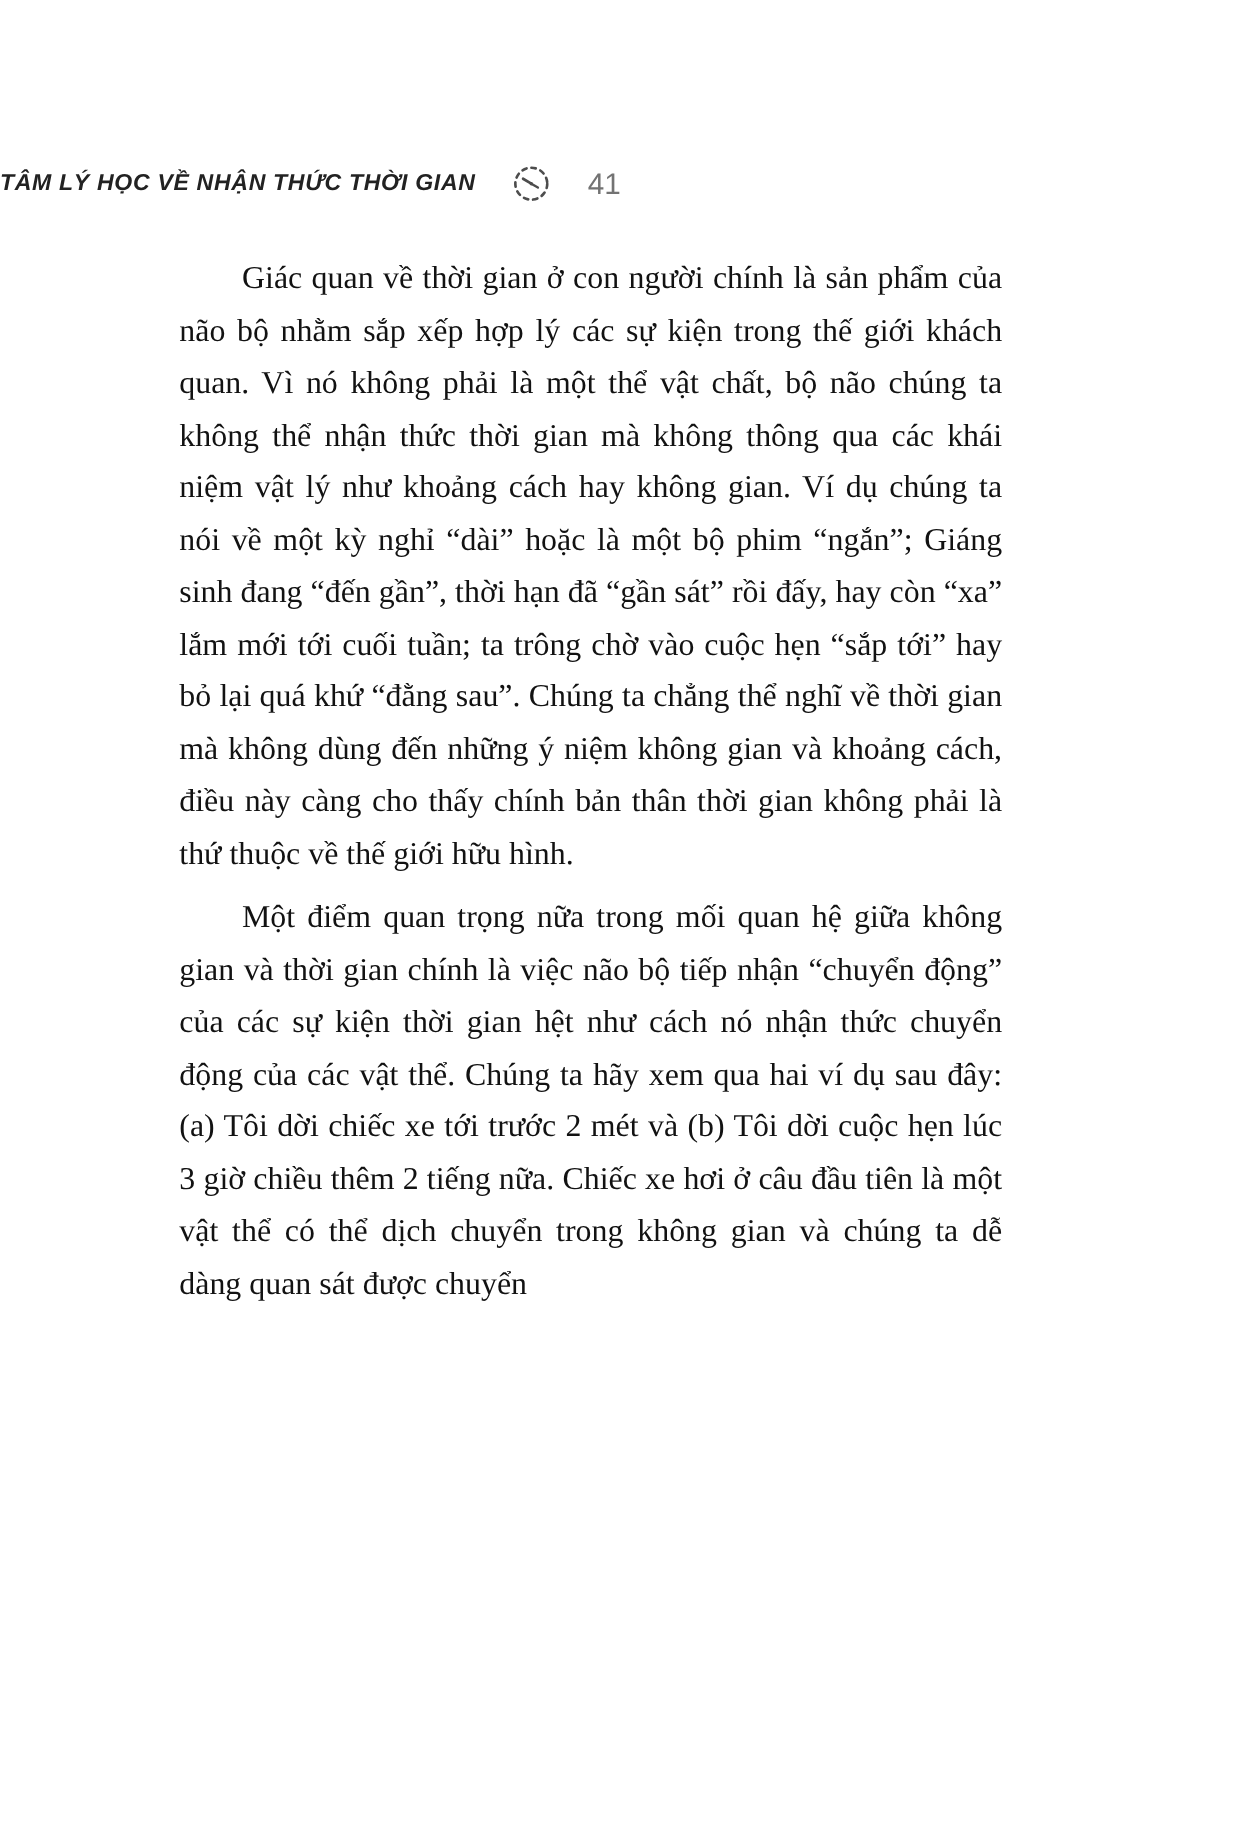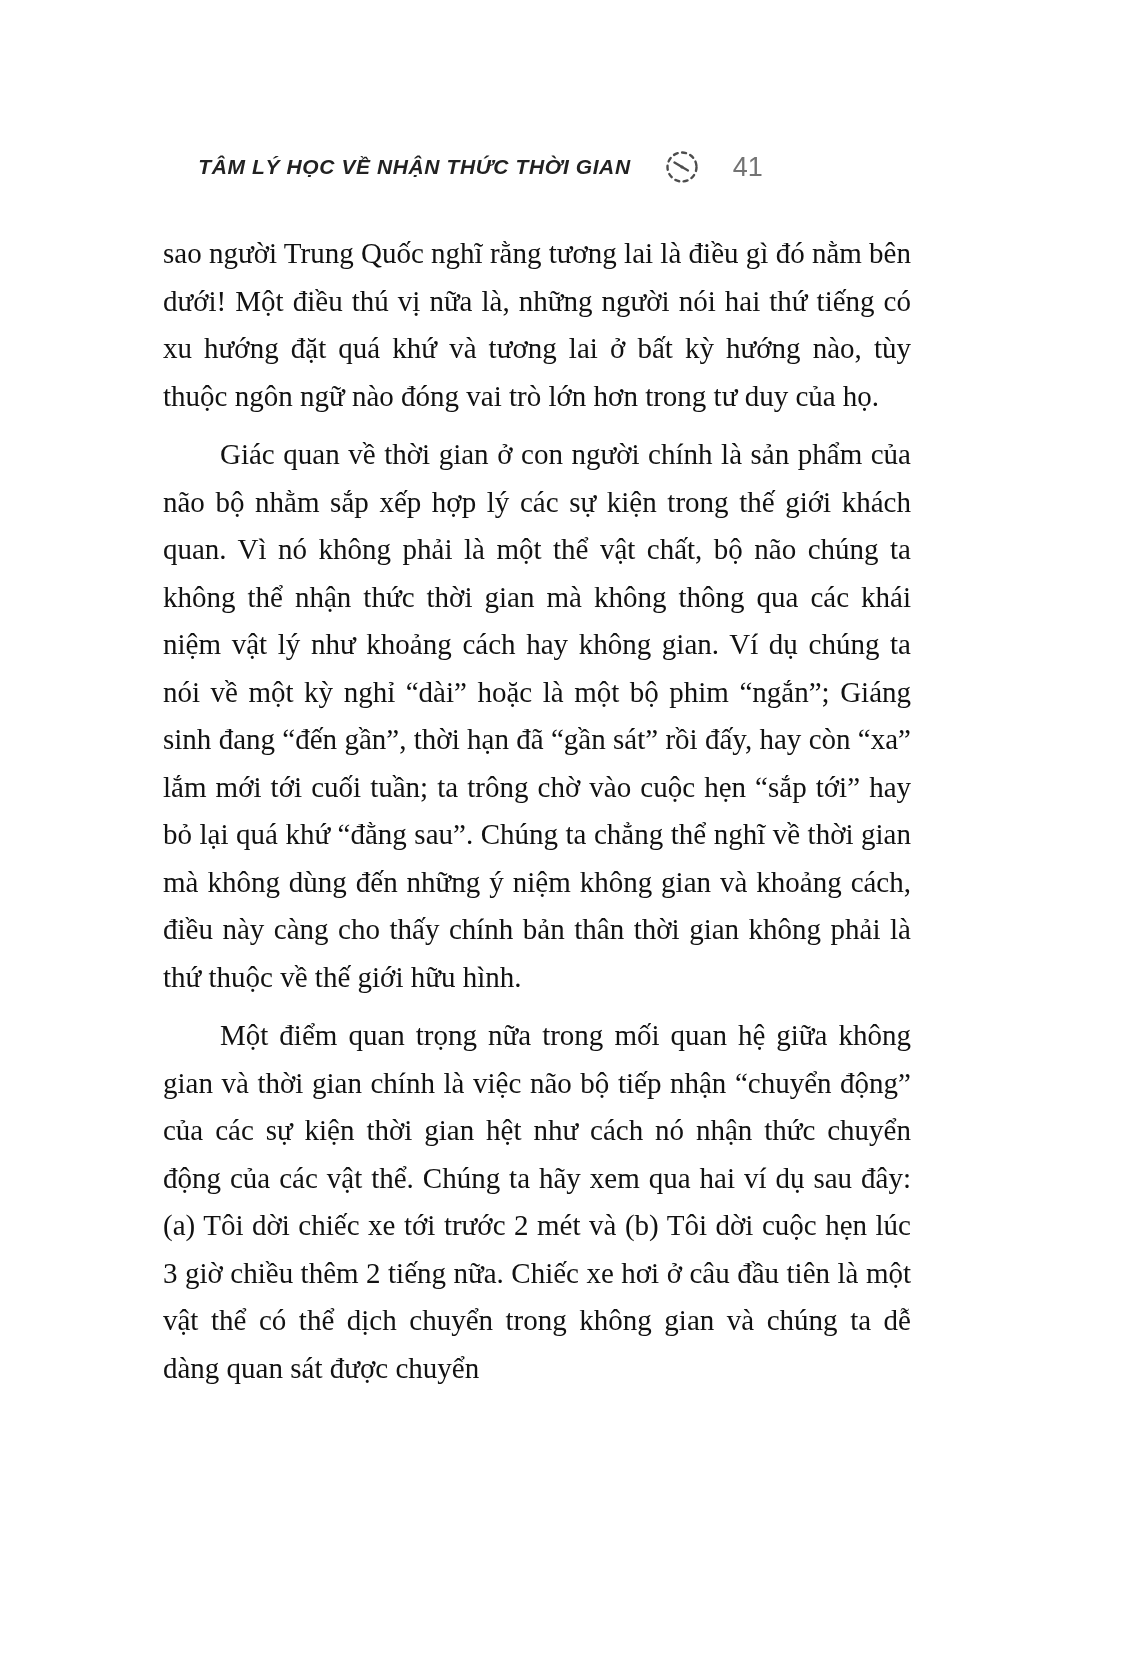--- a/index.html
+++ b/index.html
@@ -18,21 +18,21 @@
     background: #ffffff;
     overflow: hidden;
   }
   .header {
     position: absolute;
     top: 148px;
     left: 0;
     right: 164px;
     display: flex;
     align-items: center;
-    justify-content: center;
+    justify-content: flex-start;
     gap: 32px;
   }
   .header-title {
     font-family: "Liberation Sans", "DejaVu Sans", sans-serif;
     font-weight: bold;
     font-style: italic;
     font-size: 21px;
     letter-spacing: 0.6px;
     color: #222222;
     white-space: nowrap;
@@ -74,18 +74,17 @@
     <svg class="clock-icon" viewBox="0 0 38 38" fill="none" xmlns="http://www.w3.org/2000/svg">
       <circle cx="19" cy="19" r="14.5" stroke="#4d4d4d" stroke-width="2.4" stroke-dasharray="4 4.5" stroke-linecap="round"></circle>
       <line x1="19" y1="19" x2="11.5" y2="14.5" stroke="#4d4d4d" stroke-width="2.4" stroke-linecap="round"></line>
       <line x1="19" y1="19" x2="25" y2="22.5" stroke="#4d4d4d" stroke-width="2.2" stroke-linecap="round"></line>
       <circle cx="19" cy="19" r="1.6" fill="#4d4d4d"></circle>
     </svg>
     <span class="page-number">41</span>
   </div>
 
   <div class="body-text">
-    <p>sao người Trung Quốc nghĩ rằng tương lai là điều gì đó nằm bên dưới! Một điều thú vị nữa là, những người nói hai thứ tiếng có xu hướng đặt quá khứ và tương lai ở bất kỳ hướng nào, tùy thuộc ngôn ngữ nào đóng vai trò lớn hơn trong tư duy của họ.</p>
     <p class="indent">Giác quan về thời gian ở con người chính là sản phẩm của não bộ nhằm sắp xếp hợp lý các sự kiện trong thế giới khách quan. Vì nó không phải là một thể vật chất, bộ não chúng ta không thể nhận thức thời gian mà không thông qua các khái niệm vật lý như khoảng cách hay không gian. Ví dụ chúng ta nói về một kỳ nghỉ “dài” hoặc là một bộ phim “ngắn”; Giáng sinh đang “đến gần”, thời hạn đã “gần sát” rồi đấy, hay còn “xa” lắm mới tới cuối tuần; ta trông chờ vào cuộc hẹn “sắp tới” hay bỏ lại quá khứ “đằng sau”. Chúng ta chẳng thể nghĩ về thời gian mà không dùng đến những ý niệm không gian và khoảng cách, điều này càng cho thấy chính bản thân thời gian không phải là thứ thuộc về thế giới hữu hình.</p>
     <p class="indent">Một điểm quan trọng nữa trong mối quan hệ giữa không gian và thời gian chính là việc não bộ tiếp nhận “chuyển động” của các sự kiện thời gian hệt như cách nó nhận thức chuyển động của các vật thể. Chúng ta hãy xem qua hai ví dụ sau đây: (a) Tôi dời chiếc xe tới trước 2 mét và (b) Tôi dời cuộc hẹn lúc 3 giờ chiều thêm 2 tiếng nữa. Chiếc xe hơi ở câu đầu tiên là một vật thể có thể dịch chuyển trong không gian và chúng ta dễ dàng quan sát được chuyển</p>
   </div>
 
 </div>
 
 </body></html>

